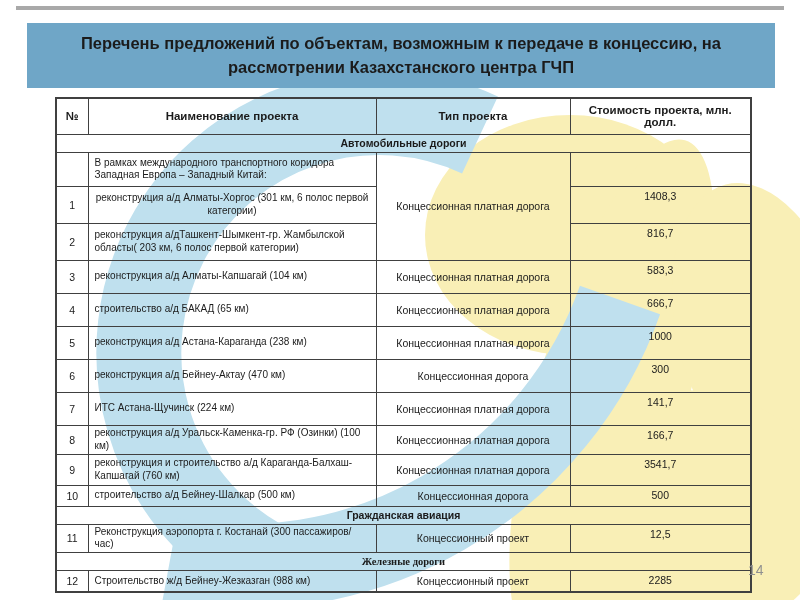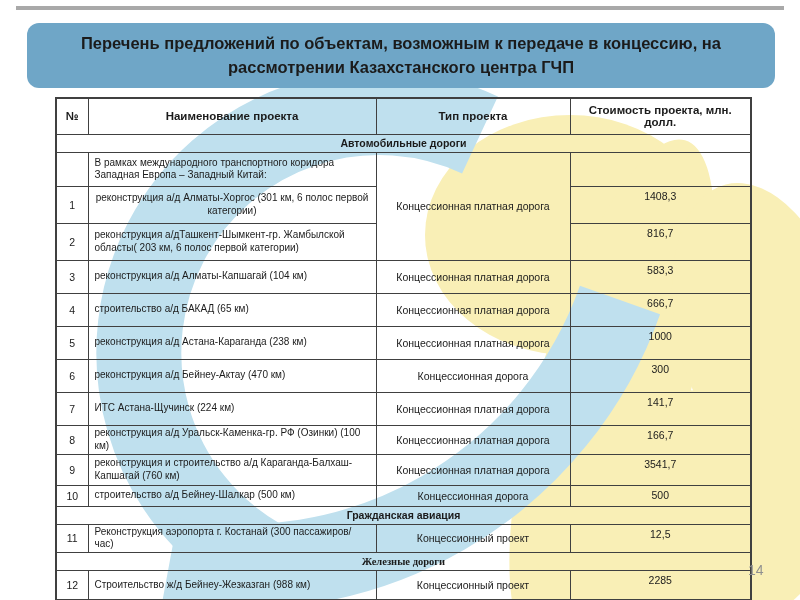--- a/index.html
+++ b/index.html
@@ -28,21 +28,20 @@
   }
   .watermark { position: absolute; left: 0; top: 0; }
   .wm-blue-arc { stroke: var(--wm-blue); fill: none; stroke-width: 85; }
   .wm-yellow-leaf { fill: var(--wm-yellow); }
   .title-bar {
     position: absolute; left: 27px; top: 23px;
     width: 748px; height: 65px;
     background: var(--titlebar);
     display: flex; align-items: center; justify-content: center;
     padding: 0 28px;
-    border-radius: 12px;
   }
   .title-bar .title {
     font-size: 16.5px; font-weight: bold; line-height: 1.45;
     color: var(--title-text); text-align: center;
   }
   table.projects {
     position: absolute; left: 55px; top: 97px;
     width: 695px;
     border-collapse: collapse;
     table-layout: fixed;
@@ -186,21 +185,21 @@
         </tr>
         <tr style="height: 22px;">
           <td class="c-num">11</td>
           <td class="c-name">Реконструкция аэропорта г. Костанай (300 пассажиров/час)</td>
           <td class="c-type">Концессионный проект</td>
           <td class="c-cost">12,5</td>
         </tr>
         <tr class="sec" style="height: 18px; font-family: Liberation Serif, serif;">
           <td colspan="4">Железные дороги</td>
         </tr>
-        <tr style="height: 30px;">
+        <tr style="height: 22px;">
           <td class="c-num">12</td>
           <td class="c-name">Строительство ж/д Бейнеу-Жезказган (988 км)</td>
           <td class="c-type">Концессионный проект</td>
           <td class="c-cost">2285</td>
         </tr>
       </tbody>
   </table>
 
   <div class="page-number">14</div>
 

